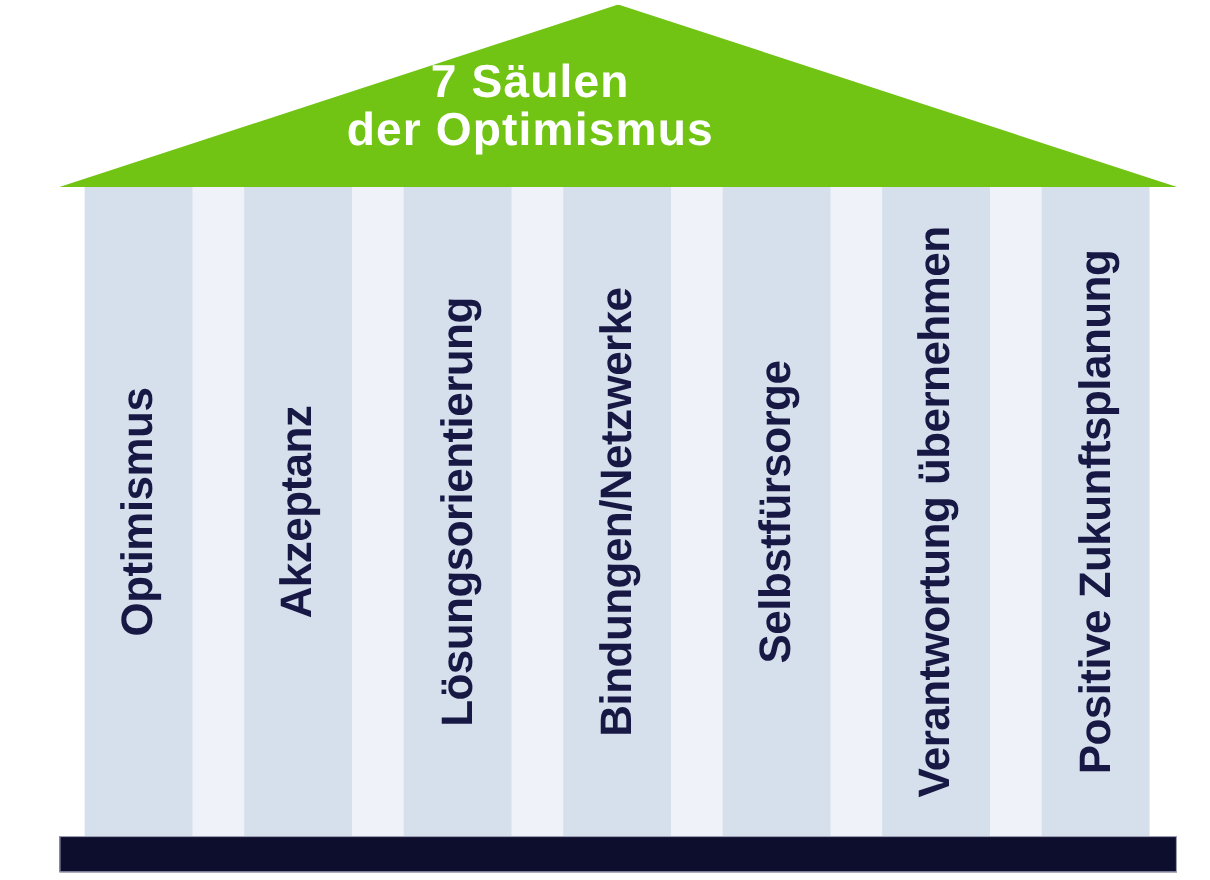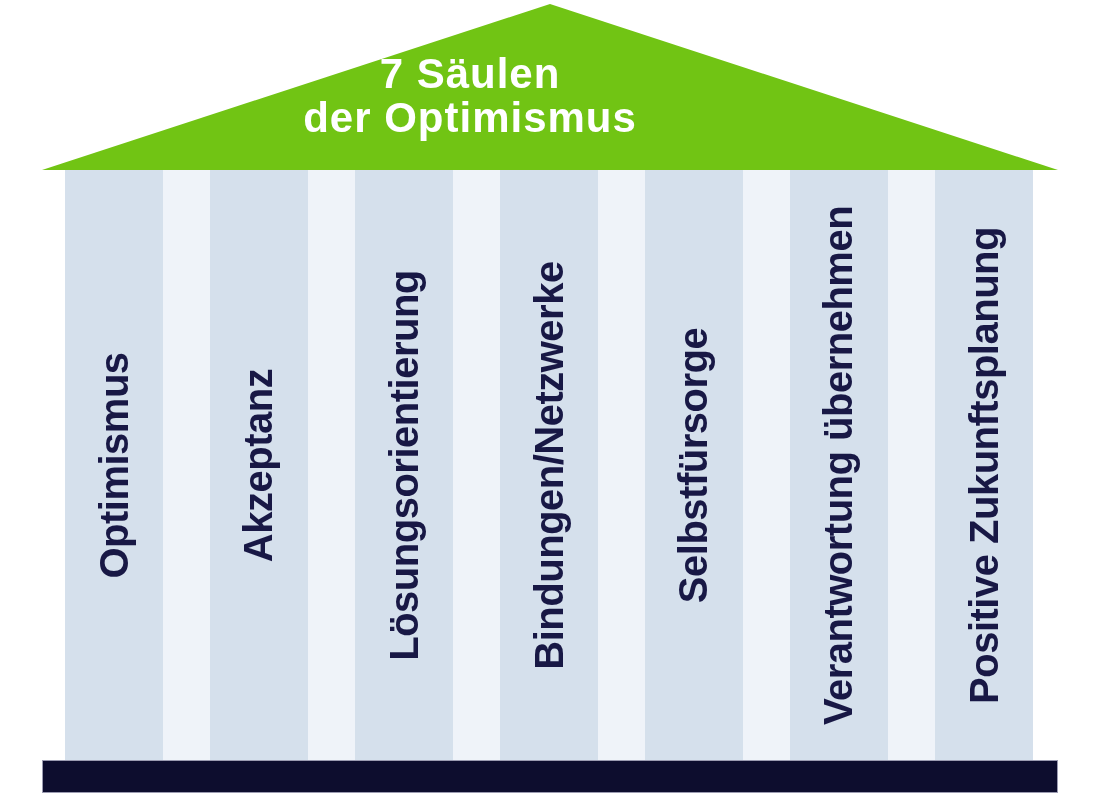--- a/index.html
+++ b/index.html
@@ -16,20 +16,21 @@
   html, body {
     width: 1100px; height: 800px;
     background: var(--background);
     font-family: "Liberation Sans", sans-serif;
     overflow: hidden;
   }
   .scene {
     position: relative;
     width: 940px; height: 800px;
     background: var(--background);
+    margin-left: 12px;
   }
   
   .roof {
     position: absolute;
     left: 42px; top: 4px;
     width: 1016px; height: 166px;
     background: var(--roof-green);
     clip-path: polygon(50% 0, 100% 100%, 0 100%);
   }
   .roof-title {

